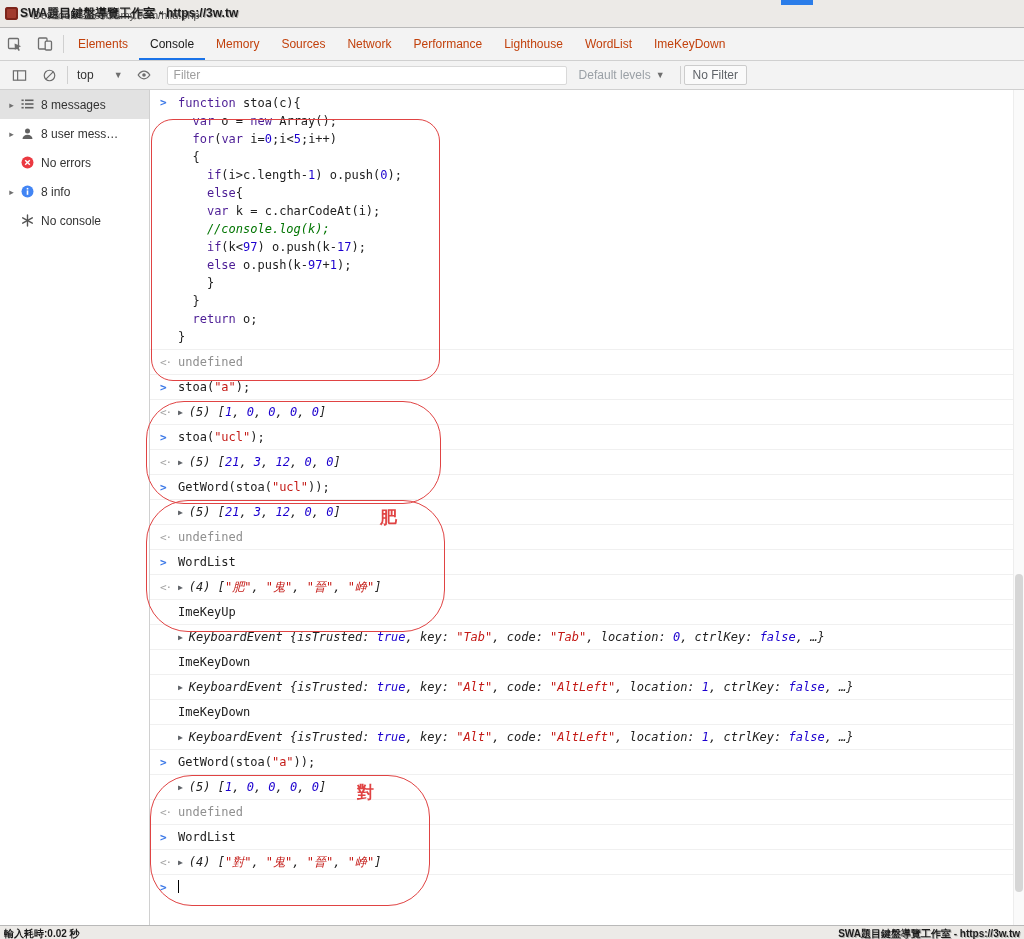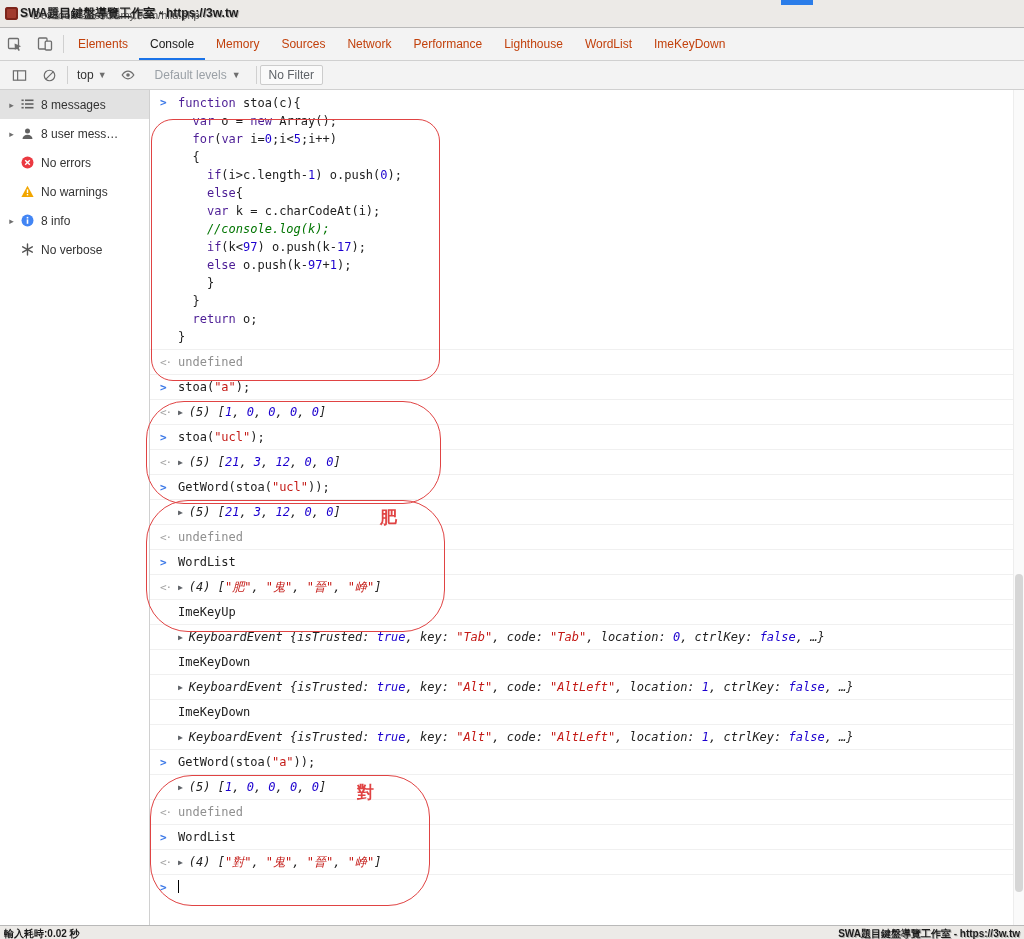--- a/index.html
+++ b/index.html
@@ -16,21 +16,21 @@
   .devtools{height:897px;display:flex;flex-direction:column;background:#fff}
 
   .tabbar{height:33px;flex:none;display:flex;align-items:stretch;background:#f3f3f3;border-bottom:1px solid #d0d0d0}
   .tbicon{width:30px;display:flex;align-items:center;justify-content:center;flex:none}
   .vdiv{width:1px;height:18px;background:#d0d0d0;align-self:center;margin:0 3px;flex:none}
   .tabs{display:flex;align-items:stretch}
   .tab{padding:0 11px;display:flex;align-items:center;font-size:12px;color:#c2410c;white-space:nowrap;cursor:default}
   .tab.active{color:#1a1a1a;box-shadow:inset 0 -2px 0 #1a73e8}
 
   .ctoolbar{height:29px;flex:none;display:flex;align-items:center;background:#f3f3f3;border-bottom:1px solid #d0d0d0;padding-left:4px}
-  .ctx{display:flex;align-items:center;gap:4px;font-size:12px;color:#333;padding:0 6px}
+  .ctx{display:flex;align-items:center;gap:20px;font-size:12px;color:#333;padding:0 6px}
   .caret{font-size:9px;color:#6e6e6e}
   .filter-input{width:400px;height:19px;margin-left:8px;border:1px solid #d9d9d9;border-radius:2px;background:#fff;font-size:12px;padding:0 6px;color:#333;outline:none}
   .filter-input::placeholder{color:#9e9e9e}
   .levels{display:flex;align-items:center;gap:5px;font-size:12px;color:#9aa0a6;margin:0 12px;white-space:nowrap}
   .issues{font-size:12px;color:#5f6368;background:#fafafa;border:1px solid #ccc;border-radius:2px;padding:2px 8px;white-space:nowrap}
 
   .panel-body{flex:1;display:flex;overflow:hidden}
   .sidebar{width:150px;flex:none;border-right:1px solid #d0d0d0;background:#fff;padding-top:0}
   .sb-row{height:29px;display:flex;align-items:center;font-size:12px;color:#333;white-space:nowrap;overflow:hidden}
   .sb-row.selected{background:#e2e2e2}
@@ -130,20 +130,21 @@
     <span class="ctx">
       <span>top</span>
       <span class="caret">▼</span>
     </span>
     <span class="tbicon ticon">
       <svg width="16" height="16" viewBox="0 0 16 16">
           <path d="M8 4.2C4.7 4.2 2.2 8 2.2 8s2.5 3.8 5.8 3.8S13.8 8 13.8 8 11.3 4.2 8 4.2z" fill="none" stroke="#6e6e6e" stroke-width="1.3"></path>
           <circle cx="8" cy="8" r="1.8" fill="#6e6e6e"></circle>
         </svg>
     </span>
+    <input class="filter-input" type="text" placeholder="Filter" style="">
     <span class="levels">
       <span>Default levels</span>
       <span class="caret">▼</span>
     </span>
     <span class="vdiv"></span>
     <span class="issues">No Filter</span>
   </div>
 
   <div class="panel-body">
     <div class="sidebar">
@@ -177,31 +178,20 @@
           <span class="sb-tri"></span>
           <span class="sb-ico">
             <svg viewBox="0 0 13 13">
               <circle cx="6.5" cy="6.5" r="6" fill="#eb3941"></circle>
               <path d="M4.2 4.2l4.6 4.6M8.8 4.2L4.2 8.8" stroke="#fff" stroke-width="1.4"></path>
             </svg>
           </span>
           <span class="sb-label">No errors</span>
         </div>
         <div class="sb-row">
-          <span class="sb-tri"></span>
-          <span class="sb-ico">
-            <svg viewBox="0 0 13 13">
-              <path d="M6.5 0.8L12.6 12H0.4z" fill="#f2a600"></path>
-              <rect x="5.8" y="4.4" width="1.4" height="3.6" fill="#fff"></rect>
-              <rect x="5.8" y="9" width="1.4" height="1.4" fill="#fff"></rect>
-            </svg>
-          </span>
-          <span class="sb-label">No warnings</span>
-        </div>
-        <div class="sb-row">
           <span class="sb-tri">▸</span>
           <span class="sb-ico">
             <svg viewBox="0 0 13 13">
               <circle cx="6.5" cy="6.5" r="6" fill="#4285f4"></circle>
               <rect x="5.7" y="5.4" width="1.6" height="4.4" fill="#fff"></rect>
               <rect x="5.7" y="2.9" width="1.6" height="1.6" fill="#fff"></rect>
             </svg>
           </span>
           <span class="sb-label">8 info</span>
         </div>
@@ -209,21 +199,21 @@
           <span class="sb-tri"></span>
           <span class="sb-ico">
             <svg viewBox="0 0 13 13">
               <g stroke="#555" stroke-width="1.4" stroke-linecap="round">
                 <line x1="6.5" y1="1" x2="6.5" y2="12"></line>
                 <line x1="1.7" y1="3.8" x2="11.3" y2="9.2"></line>
                 <line x1="11.3" y1="3.8" x2="1.7" y2="9.2"></line>
               </g>
             </svg>
           </span>
-          <span class="sb-label">No verbose</span>
+          <span class="sb-label">No console</span>
         </div>
       </div>
     <div class="console-main">
       <div>
           <div class="crow input multi">
             <span class="cmark m-in">&gt;</span>
             <span class="cbody"><span class="cline"><span class="tk-k">function</span><span class="tk-p"> stoa(c){</span></span><span class="cline"><span class="tk-p">  </span><span class="tk-k">var</span><span class="tk-p"> o = </span><span class="tk-k">new</span><span class="tk-p"> Array();</span></span><span class="cline"><span class="tk-p">  </span><span class="tk-k">for</span><span class="tk-p">(</span><span class="tk-k">var</span><span class="tk-p"> i=</span><span class="tk-n">0</span><span class="tk-p">;i&lt;</span><span class="tk-n">5</span><span class="tk-p">;i++)</span></span><span class="cline"><span class="tk-p">  {</span></span><span class="cline"><span class="tk-p">    </span><span class="tk-k">if</span><span class="tk-p">(i&gt;c.length-</span><span class="tk-n">1</span><span class="tk-p">) o.push(</span><span class="tk-n">0</span><span class="tk-p">);</span></span><span class="cline"><span class="tk-p">    </span><span class="tk-k">else</span><span class="tk-p">{</span></span><span class="cline"><span class="tk-p">    </span><span class="tk-k">var</span><span class="tk-p"> k = c.charCodeAt(i);</span></span><span class="cline"><span class="tk-c">    //console.log(k);</span></span><span class="cline"><span class="tk-p">    </span><span class="tk-k">if</span><span class="tk-p">(k&lt;</span><span class="tk-n">97</span><span class="tk-p">) o.push(k-</span><span class="tk-n">17</span><span class="tk-p">);</span></span><span class="cline"><span class="tk-p">    </span><span class="tk-k">else</span><span class="tk-p"> o.push(k-</span><span class="tk-n">97</span><span class="tk-p">+</span><span class="tk-n">1</span><span class="tk-p">);</span></span><span class="cline"><span class="tk-p">    }</span></span><span class="cline"><span class="tk-p">  }</span></span><span class="cline"><span class="tk-p">  </span><span class="tk-k">return</span><span class="tk-p"> o;</span></span><span class="cline"><span class="tk-p">}</span></span></span>
           </div>
           <div class="crow result">
             <span class="cmark m-out">&lt;·</span>

